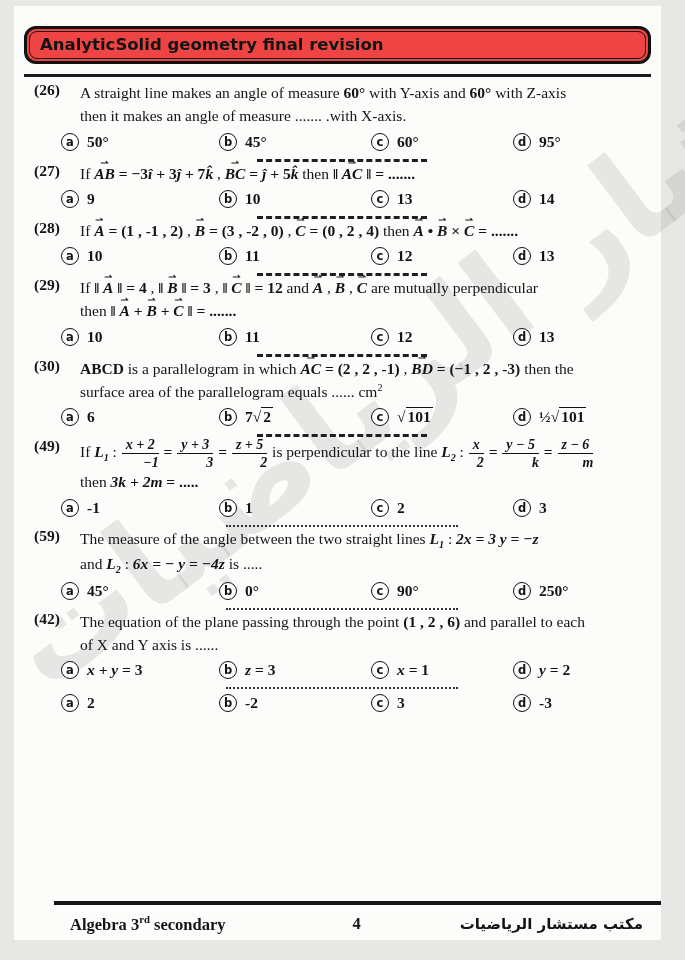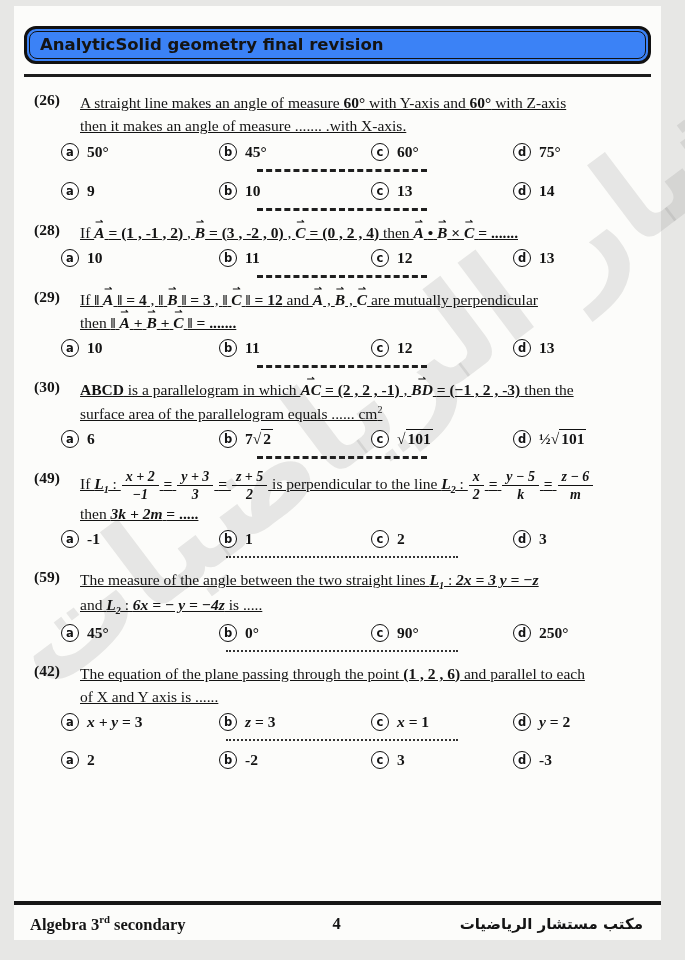--- a/index.html
+++ b/index.html
@@ -21,38 +21,38 @@
     transform:rotate(-37deg);
     font-family:"DejaVu Sans", sans-serif; font-weight:bold;
     font-size:128px; line-height:1; white-space:nowrap; text-align:center;
     color:rgba(125,125,125,0.17); z-index:1; pointer-events:none;
   }
 
   
   .header-wrap { padding:20px 10px 0 10px; }
   .header-box {
     border:3px solid #111; border-radius:12px; padding:2px;
-    background:#3b82f6;
+    background:#ef4444;
   }
   .header-inner {
     border:1.5px solid #111; border-radius:8px;
     display:flex; justify-content:space-between; align-items:center;
     padding:3px 10px 4px 10px;
     font-family:"DejaVu Sans", sans-serif; font-weight:bold; font-size:16.5px;
   }
   .endbox { display:inline-block; width:10px; height:19px; border:1.5px solid #333;
     vertical-align:middle; margin-left:3px; background:#fff; }
   .header-rule { border-top:3px solid #1c1c1c; margin-top:10px; }
 
   
   .qlist { padding:4px 12px 0 20px; font-size:15.5px; }
-  .q { margin-top:10px; }
+  .q { }
   .qline { display:flex; }
   .qnum { flex:0 0 46px; font-weight:bold; }
-  .qbody { flex:1; line-height:1.5;text-decoration:underline; }
+  .qbody { flex:1; line-height:1.5; }
   .opts {
     display:grid; grid-template-columns:158px 152px 142px 1fr;
     padding-left:27px; margin-top:5px; align-items:center;
   }
   .opt { display:flex; align-items:center; }
   .circ {
     flex:0 0 auto; width:16px; height:16px; border:1.7px solid #111; border-radius:50%;
     display:inline-flex; align-items:center; justify-content:center;
     font-family:"DejaVu Sans", sans-serif; font-size:11.5px; font-weight:bold;
     margin-right:8px; background:#fff;
@@ -64,33 +64,33 @@
 
   
   .m  { font-weight:bold; font-style:italic;text-align:center; }
   .mb { font-weight:bold; }
   .vec { position:relative; display:inline-block; font-weight:bold; font-style:italic; }
   .vec::before {
     content:"⇀"; position:absolute; top:-0.62em; left:50%; transform:translateX(-50%);
     font-size:0.62em; font-style:normal; font-weight:bold;
   }
   .frac {
-    display:inline-block; text-align:center; vertical-align:middle;
+    display:inline-block; text-align:right; vertical-align:middle;
     font-weight:bold; font-style:italic; line-height:1.08; font-size:0.9em;
     margin:0 1px;
   }
   .frac .num { display:block; border-bottom:1.9px solid #111; padding:0 4px 1px 4px; }
   .frac .den { display:block; padding-top:1px; }
   .sqrt { font-weight:bold; }
   .rad  { border-top:1.8px solid #111; padding:0 2px; }
   sup { font-size:0.65em; }
   sub { font-size:0.65em; }
 
   
-  .footer { position:absolute; left:0; right:0; bottom:6px; }
+  .footer { position:absolute; left:0; right:0; bottom:6px;padding-left:40px; }
   .footer-rule { border-top:4px solid #161616; }
   .footer-row {
     display:grid; grid-template-columns:1fr auto 1fr; align-items:baseline;
     padding:8px 18px 0 16px; font-weight:bold; font-size:16.5px;
   }
   .footer-left { text-align:left; }
   .footer-page { text-align:center; }
   .footer-right { text-align:right; font-family:"DejaVu Sans", sans-serif; direction:rtl; font-size:15px; }
 </style>
 </head>
@@ -124,27 +124,31 @@
             <div class="opt">
               <span class="circ">b</span>
               <span class="optval">45°</span>
             </div>
             <div class="opt">
               <span class="circ">c</span>
               <span class="optval">60°</span>
             </div>
             <div class="opt">
               <span class="circ">d</span>
-              <span class="optval">75°</span>
-            </div>
-          </div>
-    <div class="sep dashed"></div>
-  </div>
-
-  <div class="q">
+              <span class="optval">95°</span>
+            </div>
+          </div>
+    <div class="sep dashed"></div>
+  </div>
+
+  <div class="q">
+    <div class="qline">
+      <span class="qnum">(27)</span>
+      <span class="qbody">If <span class="vec">AB</span> <span class="mb">= −3<i>î</i> + 3<i>ĵ</i> + 7<i>k̂</i></span> , <span class="vec">BC</span> <span class="mb">= <i>ĵ</i> + 5<i>k̂</i></span> then <span class="mb">‖</span> <span class="vec">AC</span> <span class="mb">‖ = .......</span></span>
+    </div>
     <div class="opts">
             <div class="opt">
               <span class="circ">a</span>
               <span class="optval">9</span>
             </div>
             <div class="opt">
               <span class="circ">b</span>
               <span class="optval">10</span>
             </div>
             <div class="opt">

